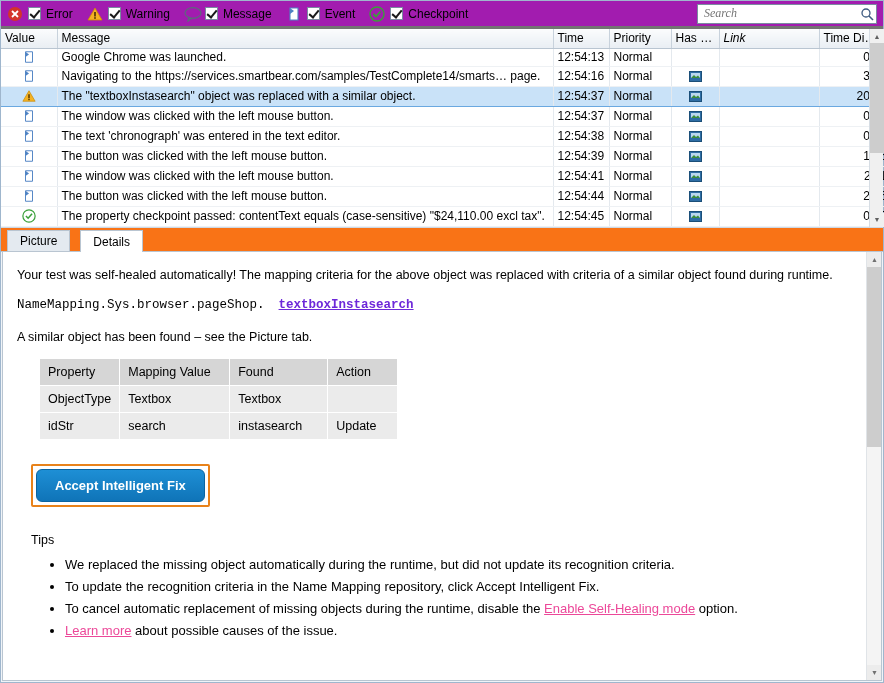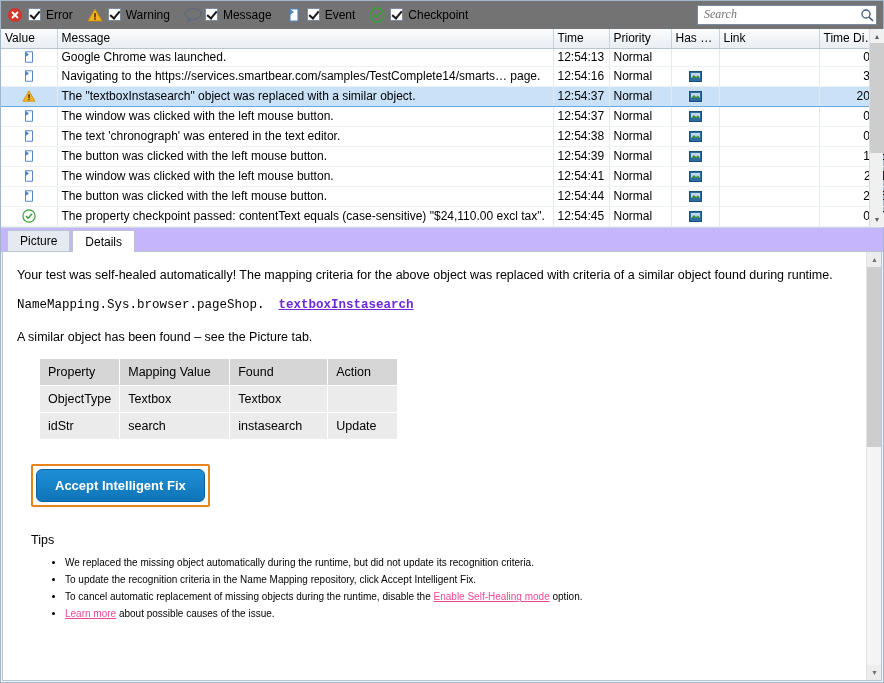--- a/index.html
+++ b/index.html
@@ -35,22 +35,22 @@
   .tb-btn {
     width: 16px; height: 16px;
     display: flex; align-items: center; justify-content: center;
     font-size: 11px; color: #333;
     cursor: default;
   }
   .tb-btn svg { display: block; }
   
   .toolbar {
     height: 28px;
-    background: #737373;
-    border-bottom: 1px solid #737373;
+    background: #a21caf;
+    border-bottom: 3px solid #737373;
     display: flex;
     align-items: center;
     padding: 0 6px;
     gap: 0px;
   }
   .filter {
     display: flex; align-items: center;
     margin-right: 14px;
     gap: 5px;
     white-space: nowrap;
@@ -127,21 +127,21 @@
   table.log tr.sel td {
     background: #c9e2f8;
     border-top: 1px solid #6aa8e0;
     border-bottom: 1px solid #6aa8e0;
   }
   .c-type { width: 56px; text-align: center; }
   .c-msg  { width: 496px; }
   .c-time { width: 56px; }
   .c-pri  { width: 62px; }
   .c-has  { width: 48px; text-align: center; }
-  .c-link { width: 100px; }
+  .c-link { width: 100px; font-style: italic; }
   .c-td   { width: 72px; text-align: right; padding-right: 6px; }
   .grid-scroll {
     position: absolute;
     right: 0; top: 0;
     width: 14px; height: 100%;
     background: #f0f0f0;
     border-left: 1px solid #d6dde4;
   }
   .sb-arrow {
     width: 14px; height: 14px;
@@ -152,21 +152,21 @@
   .sb-thumb {
     position: absolute; left: 0; top: 14px;
     width: 14px; height: 110px;
     background: #cdcdcd;
   }
   .sb-arrow.bottom { position: absolute; bottom: 0; left: 0; }
   .row-ico { width: 14px; height: 14px; display: inline-block; vertical-align: -3px;}
   
   .tabs {
     height: 24px;
-    background: #c4b5fd;
+    background: #f97316;
     display: flex;
     align-items: flex-end;
     padding-left: 6px;
     border-bottom: 1px solid #b9c5d1;
   }
   .tab {
     height: 21px;
     padding: 0 12px;
     line-height: 21px;
     font-size: 12px;
@@ -175,20 +175,21 @@
     background: #e4eaf0;
     margin-right: 2px;
     color: #000;
   }
   .tab.active {
     background: #ffffff;
     height: 22px;
     line-height: 22px;
     position: relative;
     top: 1px;
+    margin-left: 8px;
   }
   
   .details {
     flex: 1;
     background: #ffffff;
     border: 1px solid #b9c5d1;
     border-top: none;
     margin: 0 1px 1px 1px;
     position: relative;
     overflow: hidden;
@@ -247,21 +248,21 @@
     font-size: 13px;
     font-weight: bold;
     padding: 8px 18px;
     border-radius: 6px;
     cursor: default;
   }
   .tips-title { margin: 18px 0 6px 14px; font-size: 12.5px; }
   ul.tips {
     margin: 0 0 0 30px;
     padding-left: 18px;
-    font-size: 10px;
+    font-size: 13px;
     line-height: 1.6;
   }
   ul.tips li { margin-bottom: 1px; }
   a.lnk { color: #ec4899; text-decoration: underline; cursor: default; }
   .det-scroll {
     position: absolute;
     right: 0; top: 0;
     width: 15px; height: 100%;
     background: #f4f4f4;
     border-left: 1px solid #e0e4e8;

